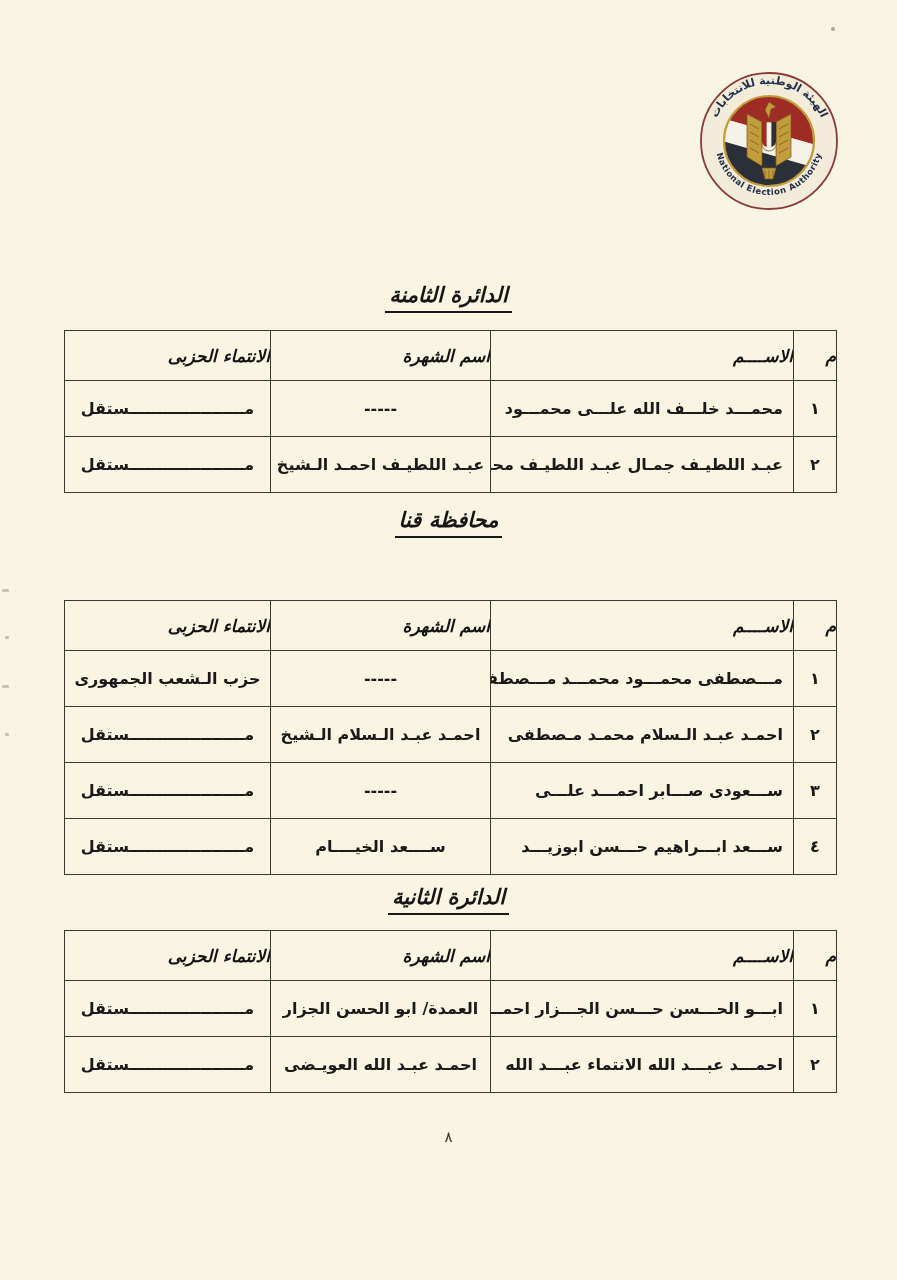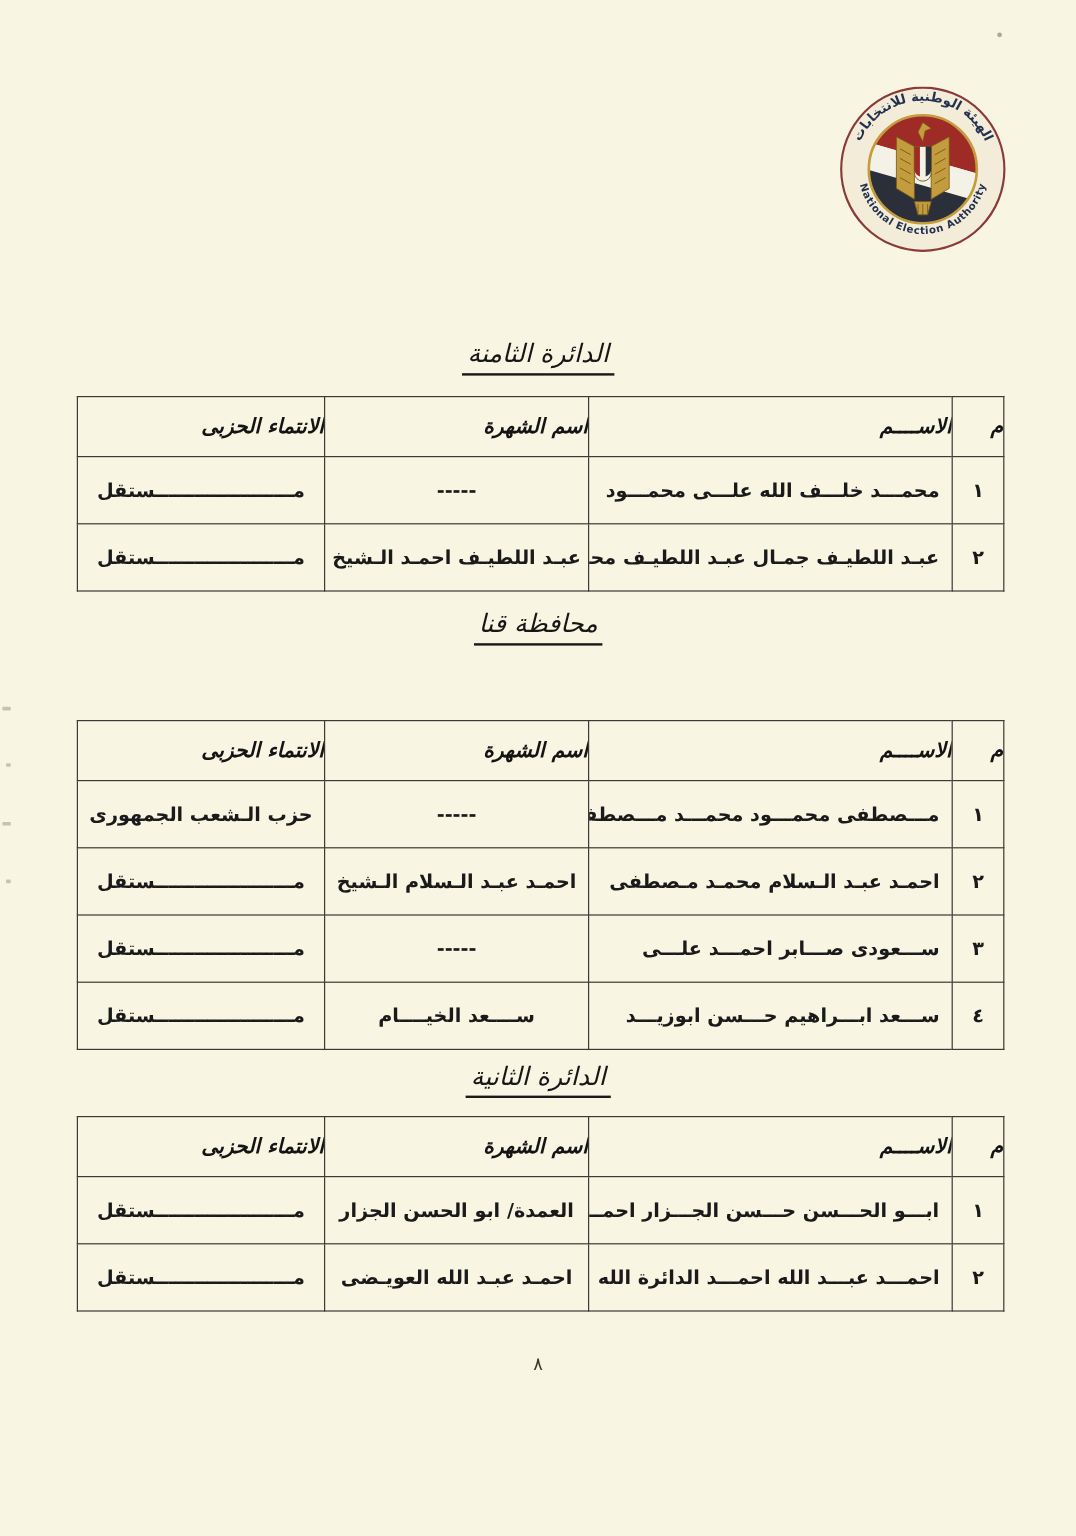--- a/index.html
+++ b/index.html
@@ -21,21 +21,21 @@
   .m2 { top:636px; left:5px; width:4px; height:3px; }
   .m3 { top:685px; left:2px; width:7px; height:3px; }
   .m4 { top:733px; left:5px; width:4px; height:3px; }
 
   
   .logo { position:absolute; top:72px; left:698px; width:142px; height:138px; }
 
   
   .title {
     position:absolute; width:100%; text-align:center;
-    font-weight:normal; font-style:italic; font-size:21px; color:#161616;
+    font-weight:bold; font-style:italic; font-size:21px; color:#161616;
   }
   .title span {
     display:inline-block; border-bottom:2.5px solid #1a1a1a; padding:0 4px 4px 4px;
   }
   .t-district8 { top:283px; }
   .t-governorate { top:508px; }
   .t-district1 { top:558px; }
   .t-district2 { top:885px; }
 
   
@@ -222,21 +222,21 @@
       <th>الانتماء الحزبى</th>
     </tr>
     <tr>
       <td class="num">١</td>
       <td class="name">ابـــو الحـــسن حـــسن الجـــزار احمـــد</td>
       <td class="alias">العمدة/ ابو الحسن الجزار</td>
       <td class="party">مـــــــــــــــــــــستقل</td>
     </tr>
     <tr>
       <td class="num">٢</td>
-      <td class="name">احمـــد عبـــد الله احمـــد الدائرة الله</td>
+      <td class="name">احمـــد عبـــد الله الانتماء عبـــد الله</td>
       <td class="alias">احمـد عبـد الله العويـضى</td>
       <td class="party">مـــــــــــــــــــــستقل</td>
     </tr>
   </tbody>
     </table>
 
   <div class="pagenum">٨</div>
 
 </div>
 

